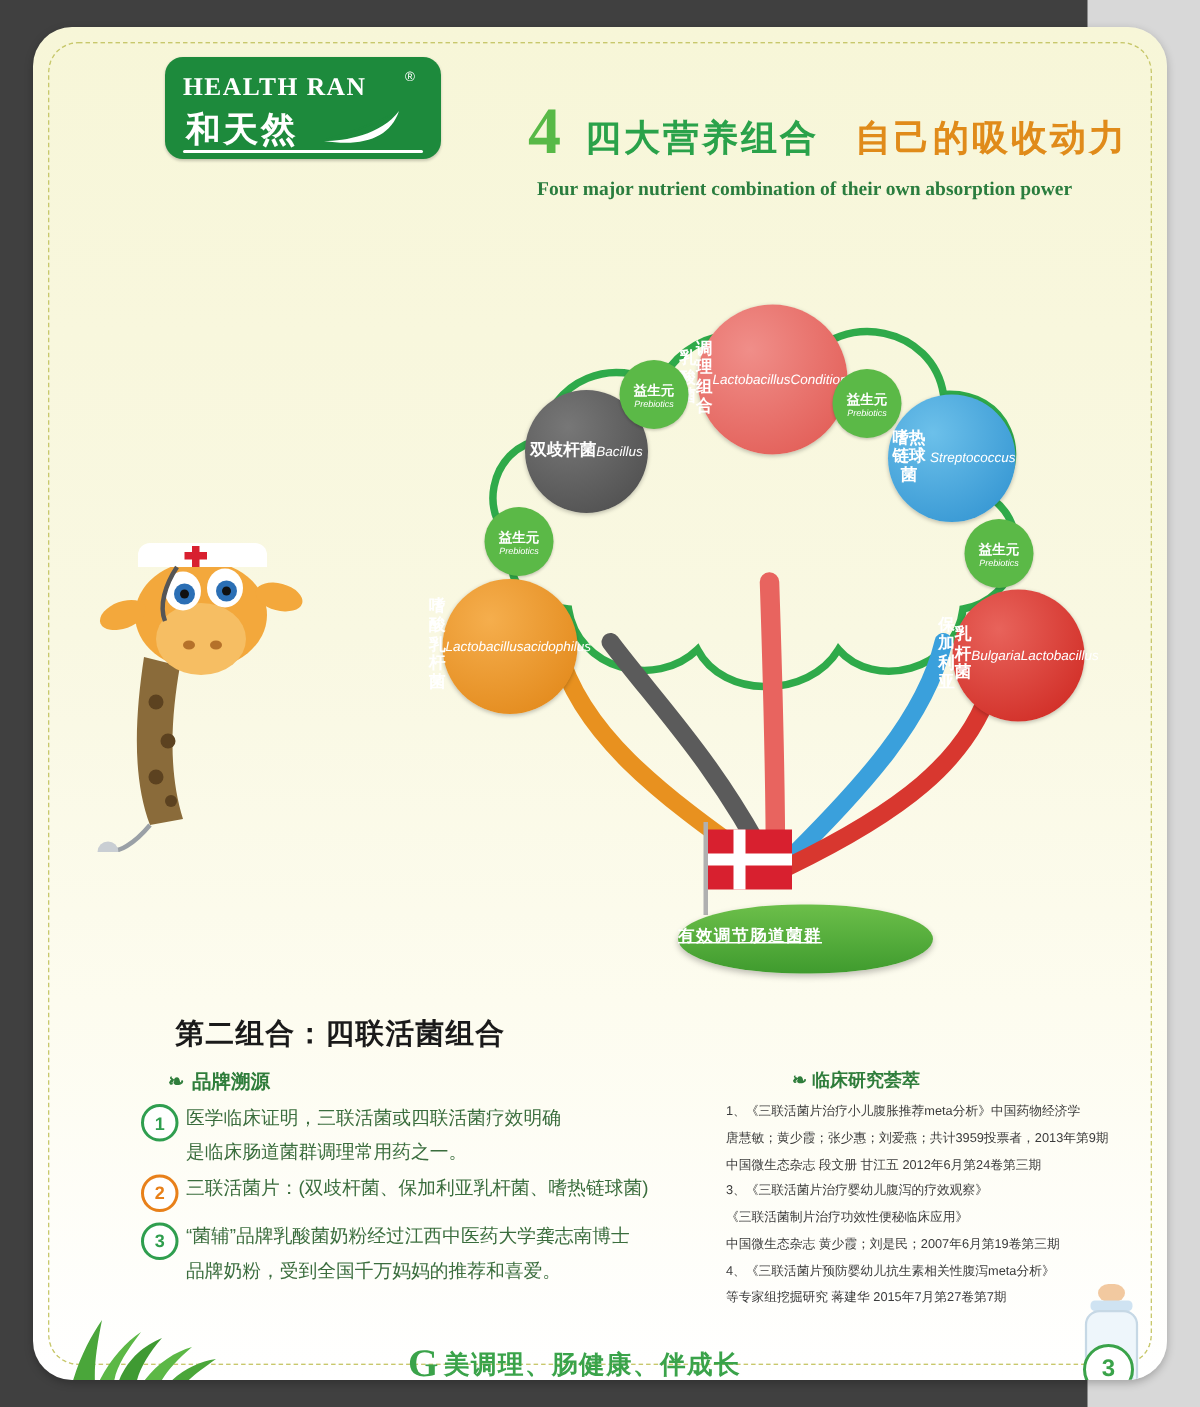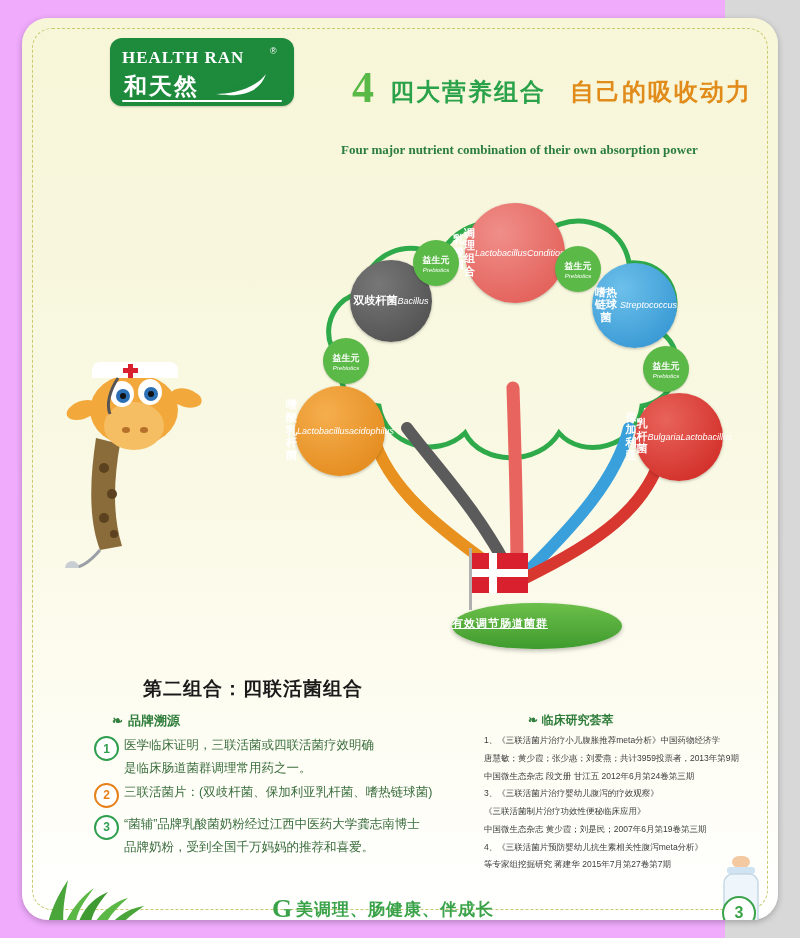--- a/index.html
+++ b/index.html
@@ -4,21 +4,21 @@
 <style>
   html,body{margin:0;padding:0;}
   body{
     width:800px;height:938px;
     background:#d8d8d8;
     font-family:"Liberation Sans", sans-serif;
     overflow:hidden;
   }
   #page{
     position:absolute;left:0;top:0;width:725px;height:938px;
-    background:#f0abfc;
+    background:#404040;
   }
   .sheet{
     position:absolute;left:22px;top:18px;width:756px;height:902px;
     border-radius:26px;
     background:linear-gradient(to bottom,#f7f6d8 0%,#f9f8e2 45%,#fdfcef 72%,#ffffff 100%);
     box-shadow:0 2px 6px rgba(0,0,0,.25);
     overflow:hidden;
   }
   .inner-frame{
     position:absolute;left:10px;top:10px;right:10px;bottom:10px;
@@ -57,23 +57,22 @@
   }
   .head-cn1{
     position:absolute;left:368px;top:58px;font-size:24px;font-weight:bold;color:#2aa24a;
     letter-spacing:2px;
   }
   .head-cn2{
     position:absolute;left:548px;top:58px;font-size:24px;font-weight:bold;color:#e08b1a;
     letter-spacing:2px;
   }
   .head-en{
-    position:absolute;left:319px;top:100px;font-size:13px;color:#2a7d3e;font-weight:bold;
+    position:absolute;left:336px;top:100px;font-size:13px;color:#2a7d3e;font-weight:bold;
     font-family:"Liberation Serif", serif;
-    margin-top:24px;
   }
 
   
   .tree{
     position:absolute;left:255px;top:130px;width:470px;height:520px;
   }
 
   .bubble{
     position:absolute;border-radius:50%;
     display:flex;flex-direction:row;align-items:center;justify-content:center;
@@ -115,21 +114,20 @@
     position:absolute;left:192px;top:400px;width:3px;height:62px;background:#b0b0b0;
   }
 
   
   .giraffe{position:absolute;left:38px;top:300px;width:160px;height:250px;}
 
   
   .sec-title{
     position:absolute;left:95px;top:658px;font-size:19px;font-weight:bold;color:#1a1a1a;
     letter-spacing:1px;
-    margin-left:26px;
   }
   .sub-head{
     position:absolute;left:90px;top:694px;font-size:13px;color:#2f7d3b;font-weight:bold;
   }
   .sub-head .leafmark{display:inline-block;width:16px;}
   .list{
     position:absolute;left:72px;top:718px;width:350px;
   }
   .li{position:relative;min-height:28px;margin-bottom:4px;}
   .num{

